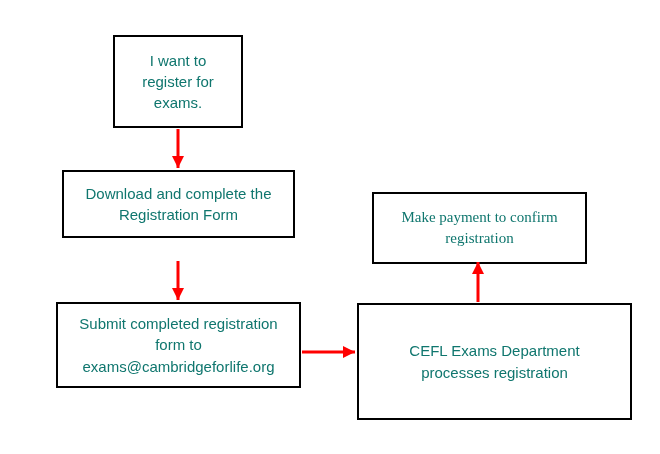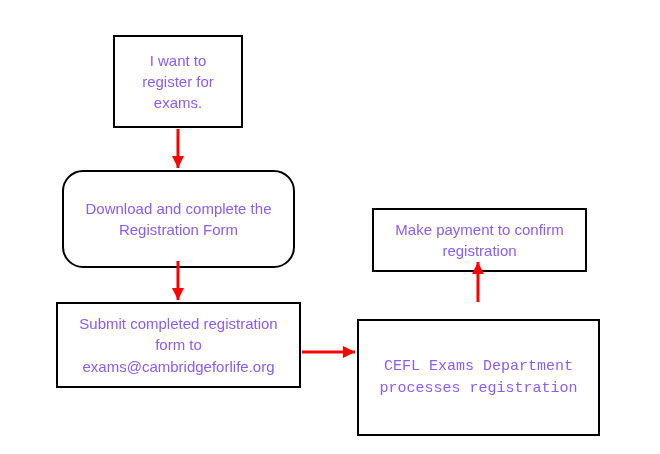--- a/index.html
+++ b/index.html
@@ -13,35 +13,35 @@
     height: 454px;
     background: #ffffff;
     font-family: "Liberation Sans", sans-serif;
     overflow: hidden;
   }
   .node {
     position: absolute;
     box-sizing: border-box;
     border: 2px solid #000000;
     background: #ffffff;
-    color: #8b5cf6;
+    color: #0f766e;
     display: flex;
     align-items: center;
     justify-content: center;
     text-align: center;
     font-size: 15px;
     line-height: 1.42;
     white-space: pre-line;
     padding: 4px 8px;
   }
   .node-start        { left: 113px; top: 35px;  width: 130px; height: 93px;  }
-  .node-download     { left: 62px;  top: 170px; width: 233px; height: 98px; border-radius: 21px;  }
+  .node-download     { left: 62px;  top: 170px; width: 233px; height: 68px;  }
   .node-submit       { left: 56px;  top: 302px; width: 245px; height: 86px; }
-  .node-cefl         { left: 357px; top: 319px; width: 243px; height: 117px; font-family: Liberation Mono, monospace; }
-  .node-payment      { left: 372px; top: 208px; width: 215px; height: 64px;  }
+  .node-cefl         { left: 357px; top: 303px; width: 275px; height: 117px; }
+  .node-payment      { left: 372px; top: 192px; width: 215px; height: 72px; font-family: Liberation Serif, serif;  }
   .arrows {
     position: absolute;
     left: 0;
     top: 0;
     width: 660px;
     height: 454px;
     pointer-events: none;
   }
 </style>
 </head>

